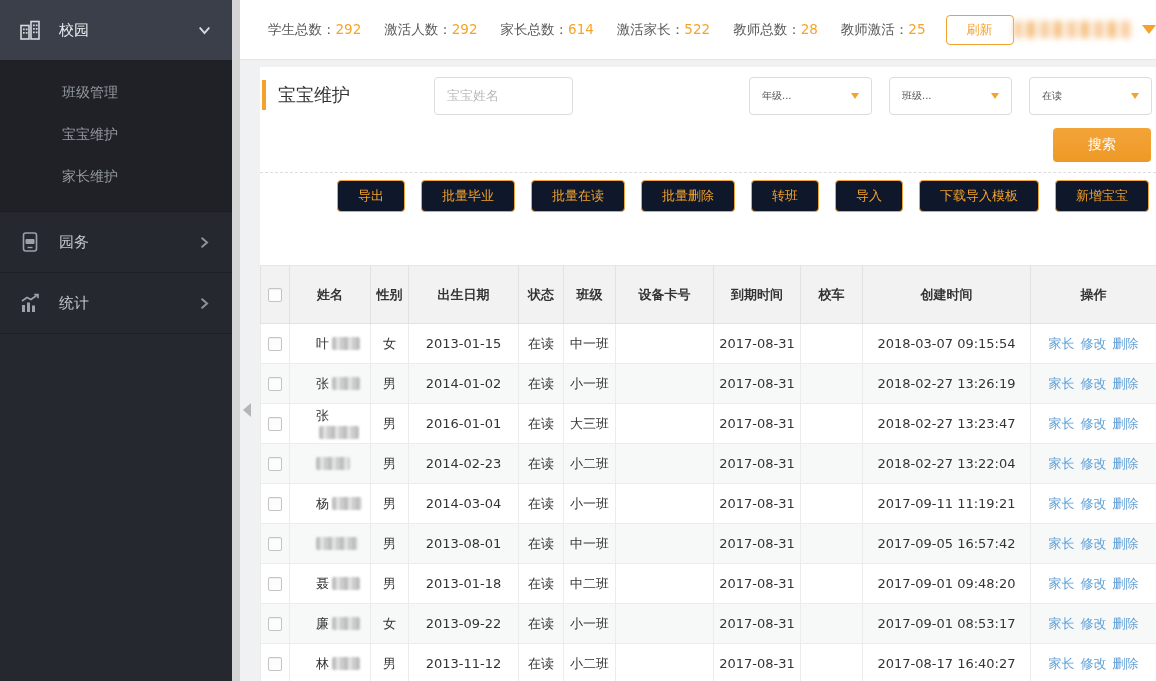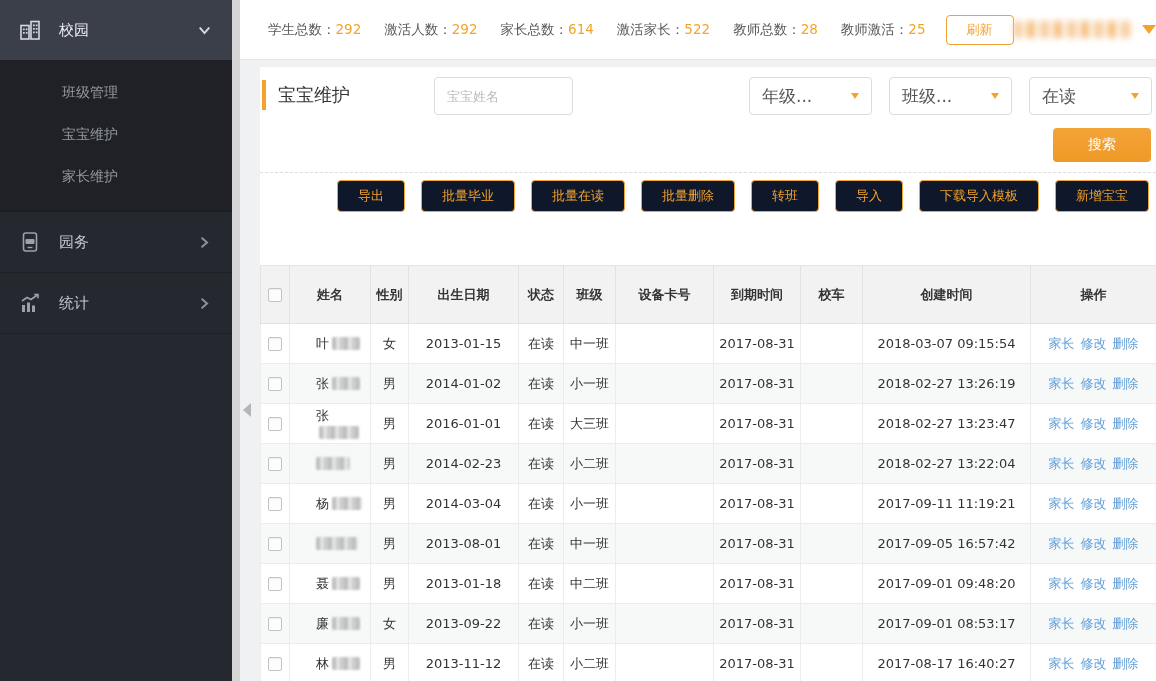--- a/index.html
+++ b/index.html
@@ -47,26 +47,26 @@
 
   .workarea { flex:1; background:#f0f1f2; padding:7px 0 0 20px; }
   .panel { position:relative; width:896px; height:614px; background:#fff; overflow:hidden; }
 
   .title-block { position:absolute; left:2px; top:13px; display:flex; align-items:center; }
   .title-bar { width:4px; height:30px; background:#f5a22d; }
   .page-title { font-size:18px; color:#333; margin-left:12px; font-weight:500; }
 
   .f-input { position:absolute; top:10px; height:38px; border:1px solid #dcdcdc; border-radius:4px;
     font-size:13px; color:#333; padding:0 12px; outline:none;
-    font-family:Liberation Sans, sans-serif; }
+    font-family:Liberation Serif, serif; }
   .f-input::placeholder { color:#b8b8b8; }
   #input-name { left:174px; width:139px; }
   #input-card { left:329px; width:143px; }
   .f-select { position:absolute; top:10px; width:123px; height:38px; border:1px solid #dcdcdc;
-    border-radius:4px; display:flex; align-items:center; padding:0 12px; font-size:17px;
+    border-radius:4px; display:flex; align-items:center; padding:0 12px; font-size:10px;
     color:#555; cursor:pointer; background:#fff; }
   #select-grade { left:489px; } #select-class { left:629px; } #select-status { left:769px; }
   .sel-caret { margin-left:auto; width:0; height:0; border-left:4.5px solid transparent;
     border-right:4.5px solid transparent; border-top:6px solid #f5a42b; }
 
   .btn-search { position:absolute; left:793px; top:61px; width:98px; height:34px;
     background:linear-gradient(#f3a437,#ee9927); color:#fff; border:none; border-radius:4px;
     font-size:14px; cursor:pointer; }
 
   .dashed-sep { position:absolute; left:0; right:0; top:105px; border-top:1px dashed #ddd; }

